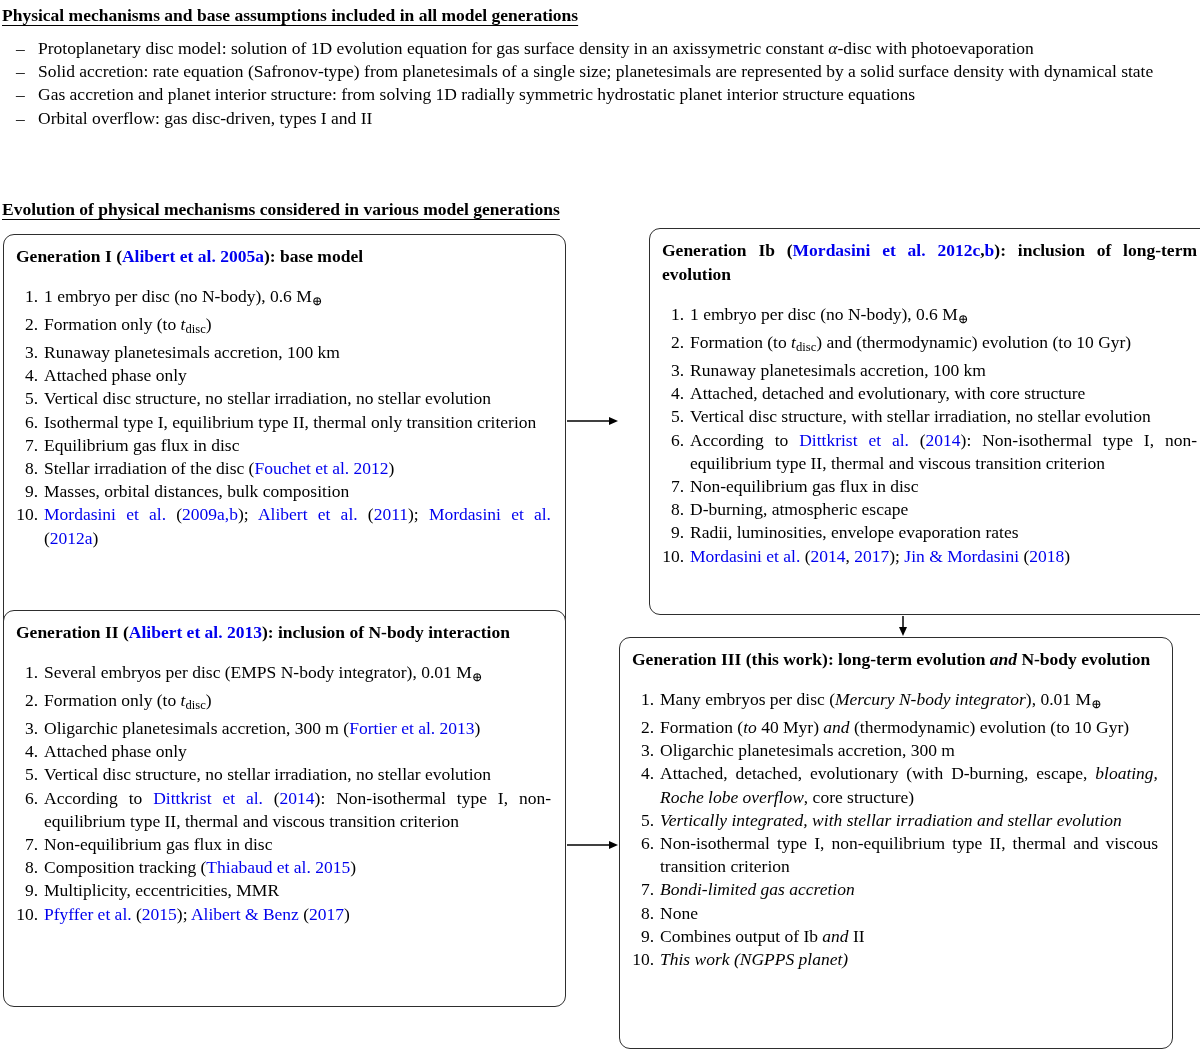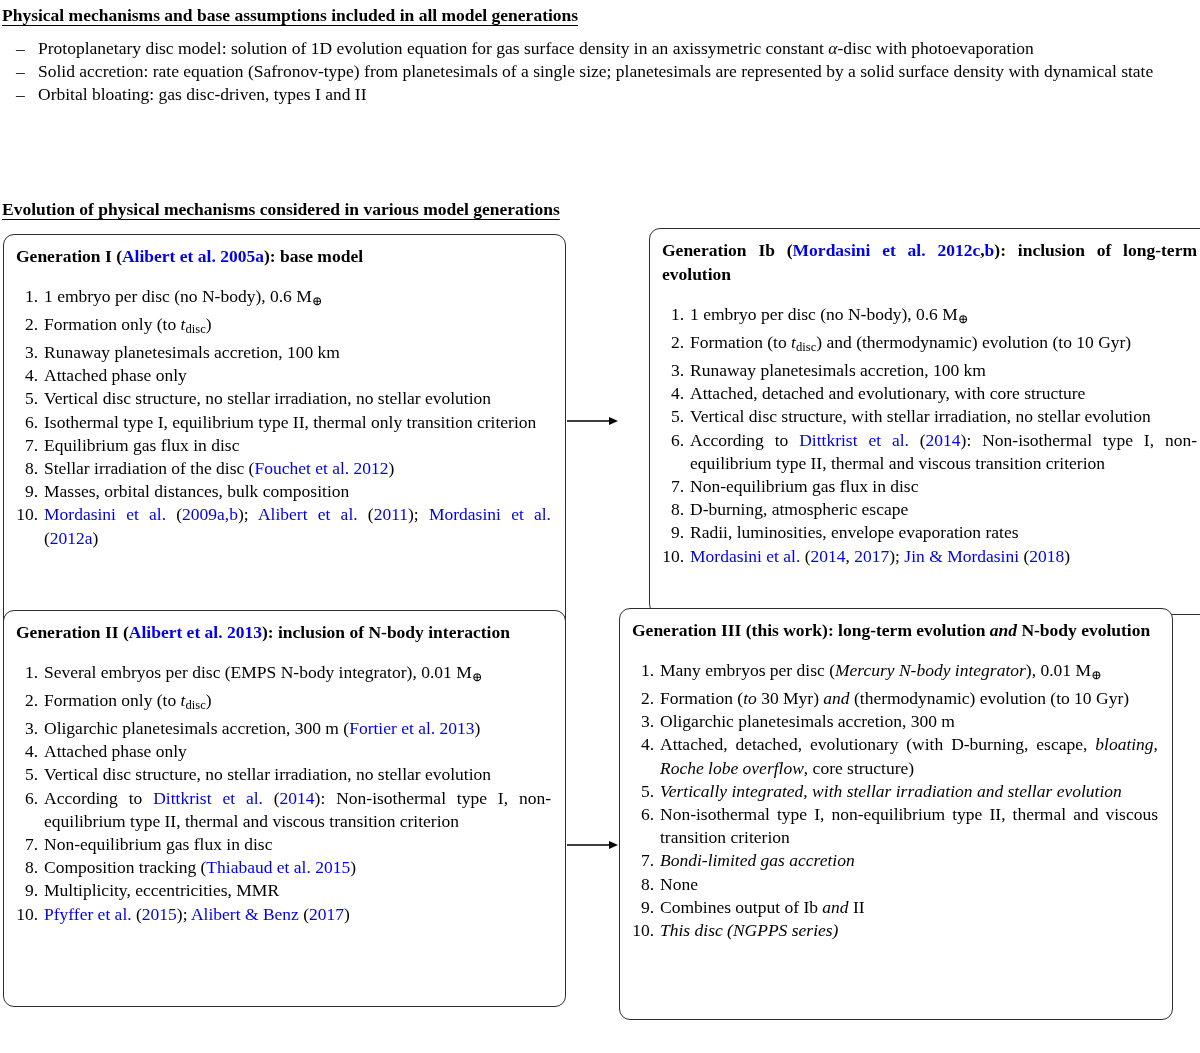--- a/index.html
+++ b/index.html
@@ -39,21 +39,21 @@
   .genbox ol li{
     counter-increment:n;position:relative;padding-left:30px;
     line-height:23.2px;text-align:justify;
   }
   .genbox ol li::before{
     content:counter(n) ".";position:absolute;left:0;width:24px;text-align:right;
   }
   #box-g1 {left:3px;  top:234px;width:563px;height:434px;}
   #box-g1b{left:649px;top:228px;width:563px;height:387px;}
   #box-g2 {left:3px;  top:610px;width:563px;height:397px;}
-  #box-g3 {left:619px;top:608px;width:554px;height:412px;}
+  #box-g3 {left:619px;top:637px;width:554px;height:412px;}
   #sec1{top:4px;}
   #sec2{top:198px;}
   .st-i{font-style:italic;}
   .st-l{color:var(--link);}
   .st-s{font-size:0.72em;vertical-align:-0.22em;}
   #arrows{position:absolute;left:0;top:0;width:1200px;height:1053px;pointer-events:none;}
 </style>
 </head>
 <body>
 
@@ -71,21 +71,22 @@
     <line x1="567" y1="845" x2="610" y2="845" stroke="#000" stroke-width="1.5" marker-end="url(#ah)"></line>
   </svg>
 
   <div id="sec1" class="sec-head">
     <span class="underline">Physical mechanisms and base assumptions included in all model generations</span>
   </div>
 
   <ul class="assume">
       <li><span>Protoplanetary disc model: solution of 1D evolution equation for gas surface density in an axissymetric constant </span><span class="st-i">α</span><span>-disc with photoevaporation</span></li>
       <li><span>Solid accretion: rate equation (Safronov-type) from planetesimals of a single size; planetesimals are represented by a solid surface density with dynamical state</span></li>
-      <li><span>Orbital bloating: gas disc-driven, types I and II</span></li>
+      <li><span>Gas accretion and planet interior structure: from solving 1D radially symmetric hydrostatic planet interior structure equations</span></li>
+      <li><span>Orbital overflow: gas disc-driven, types I and II</span></li>
     </ul>
 
   <div id="sec2" class="sec-head">
     <span class="underline">Evolution of physical mechanisms considered in various model generations</span>
   </div>
 
   <div id="box-g1" class="genbox">
     <div class="box-title"><span>Generation I (</span><span class="st-l">Alibert et al. 2005a</span><span>): base model</span></div>
     <ol>
         <li><span>1 embryo per disc (no N-body), 0.6 M</span><span class="st-s">⊕</span></li>
@@ -130,25 +131,25 @@
         <li><span>Composition tracking (</span><span class="st-l">Thiabaud et al. 2015</span><span>)</span></li>
         <li><span>Multiplicity, eccentricities, MMR</span></li>
         <li><span class="st-l">Pfyffer et al.</span><span> (</span><span class="st-l">2015</span><span>); </span><span class="st-l">Alibert &amp; Benz</span><span> (</span><span class="st-l">2017</span><span>)</span></li>
       </ol>
   </div>
 
   <div id="box-g3" class="genbox">
     <div class="box-title"><span>Generation III (this work): long-term evolution </span><span class="st-i">and</span><span> N-body evolution</span></div>
     <ol>
         <li><span>Many embryos per disc (</span><span class="st-i">Mercury N-body integrator</span><span>), 0.01 M</span><span class="st-s">⊕</span></li>
-        <li><span>Formation (</span><span class="st-i">to</span><span> 30 Myr) </span><span class="st-i">and</span><span> (thermodynamic) evolution (to 10 Gyr)</span></li>
+        <li><span>Formation (</span><span class="st-i">to</span><span> 40 Myr) </span><span class="st-i">and</span><span> (thermodynamic) evolution (to 10 Gyr)</span></li>
         <li><span>Oligarchic planetesimals accretion, 300 m</span></li>
         <li><span>Attached, detached, evolutionary (with D-burning, escape, </span><span class="st-i">bloating, Roche lobe overflow</span><span>, core structure)</span></li>
         <li><span class="st-i">Vertically integrated, with stellar irradiation and stellar evolution</span></li>
         <li><span>Non-isothermal type I, non-equilibrium type II, thermal and viscous transition criterion</span></li>
         <li><span class="st-i">Bondi-limited gas accretion</span></li>
         <li><span>None</span></li>
         <li><span>Combines output of Ib </span><span class="st-i">and</span><span> II</span></li>
-        <li><span class="st-i">This disc (NGPPS series)</span></li>
+        <li><span class="st-i">This work (NGPPS planet)</span></li>
       </ol>
   </div>
 
 </div>
 
 </body></html>

